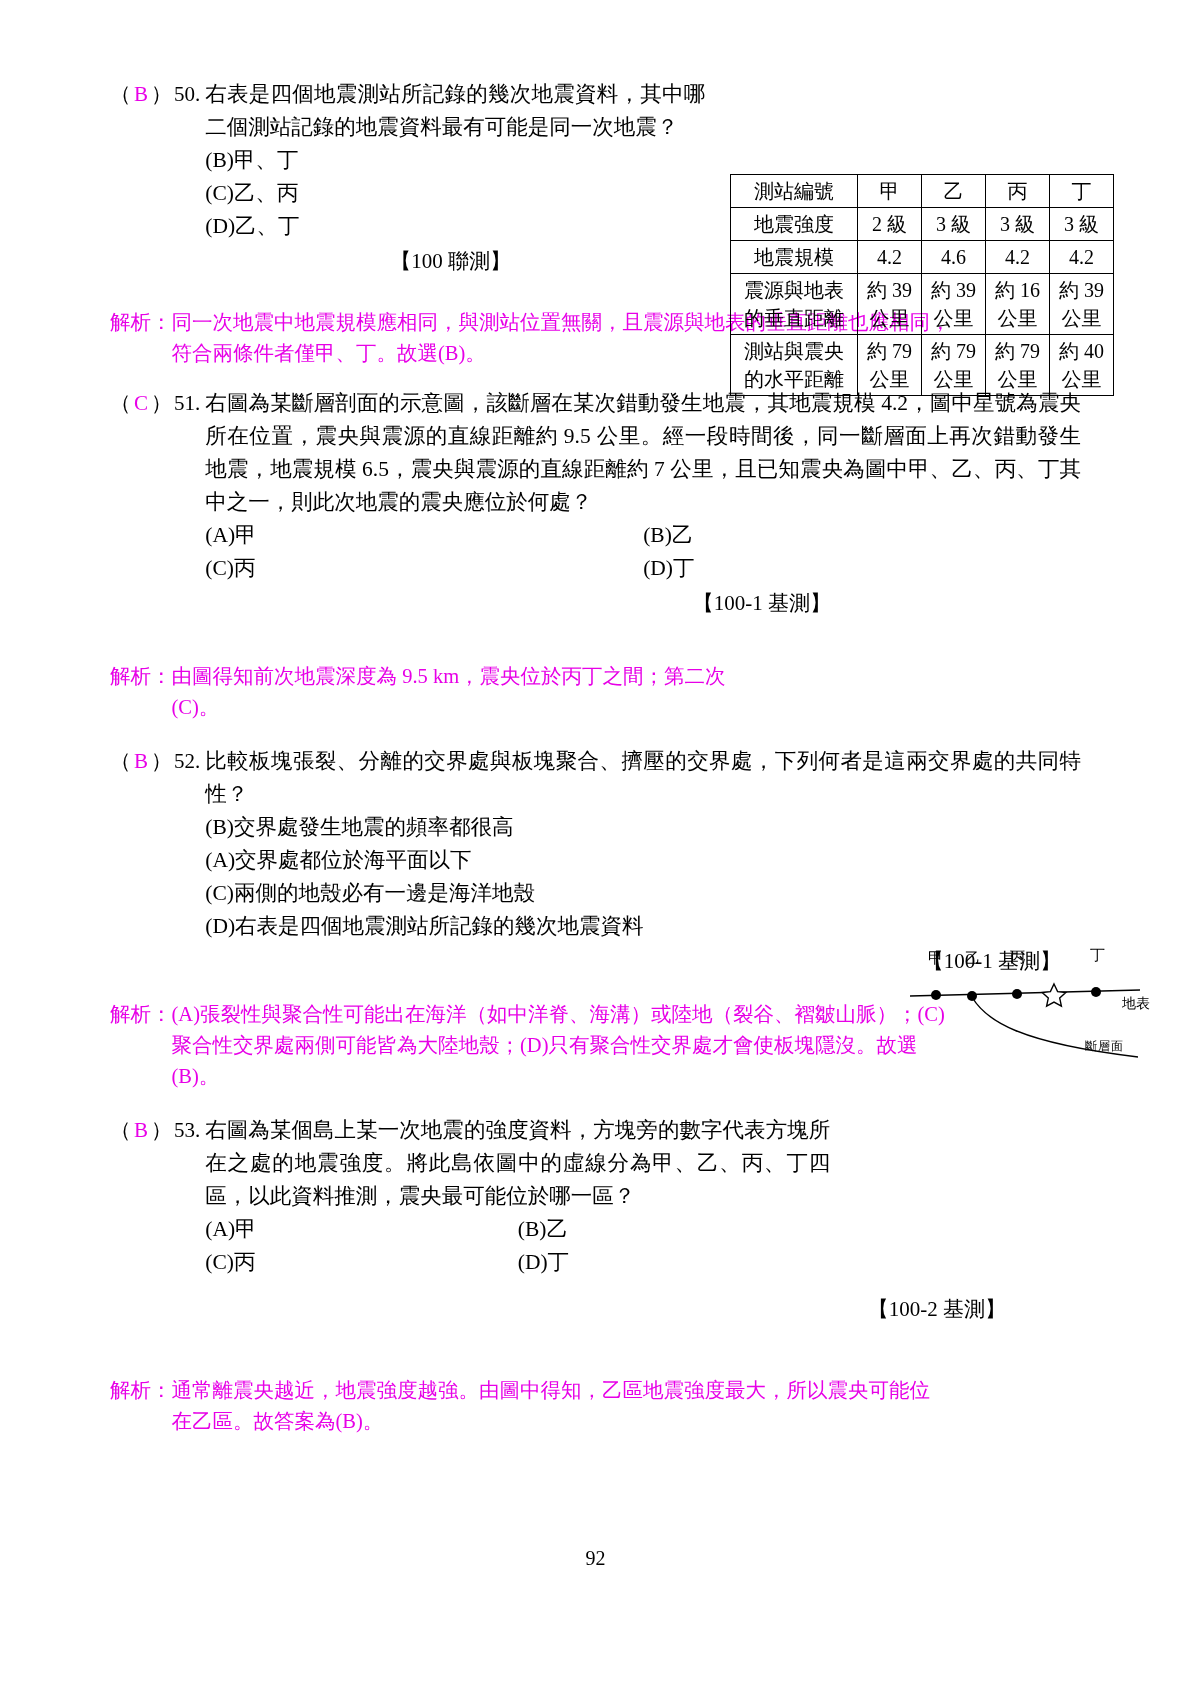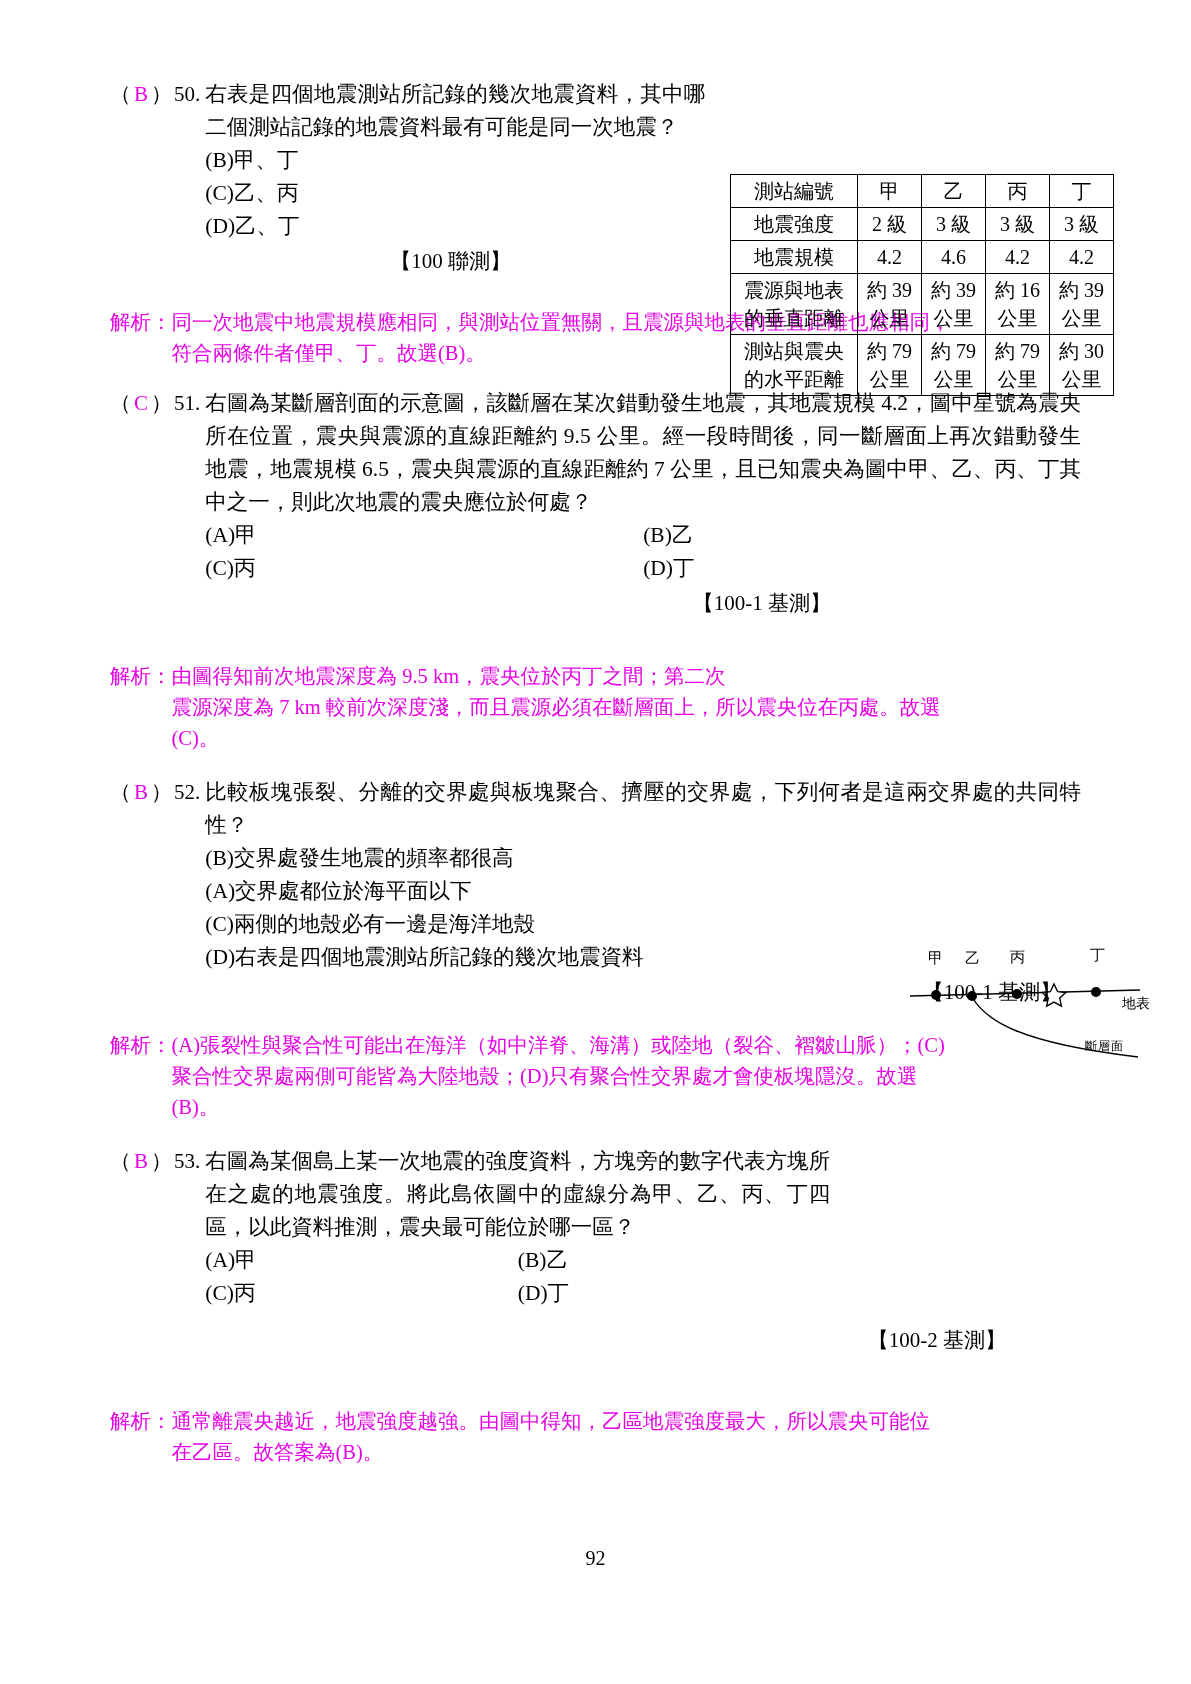--- a/index.html
+++ b/index.html
@@ -202,21 +202,21 @@
           </td>
           <td class="val">
             <span class="l2">約 79</span>
             <span class="l2">公里</span>
           </td>
           <td class="val">
             <span class="l2">約 79</span>
             <span class="l2">公里</span>
           </td>
           <td class="val">
-            <span class="l2">約 30</span>
+            <span class="l2">約 40</span>
             <span class="l2">公里</span>
           </td>
         </tr>
       </tbody>
         </table>
     </div>
   </div>
 
   <div class="explain" style="margin-top:30px;">
     <span class="lab">解析：</span>
@@ -262,21 +262,20 @@
       <div class="fault-label" style="left:190px; top:9px;">丁</div>
       <div class="fault-label" style="left:222px; top:58px; font-size:14px; line-height:14px;">地表</div>
       <div class="fault-label" style="left:185px; top:100px; font-size:12px; line-height:14px; letter-spacing:1px;">斷層面</div>
     </div>
   </div>
 
   <div class="explain" style="margin-top:42px;">
     <span class="lab">解析：</span>
     <span class="txt">
       <p style="max-width:660px;">由圖得知前次地震深度為 9.5 km，震央位於丙丁之間；第二次</p>
-      <p>震源深度為 7 km 較前次深度淺，而且震源必須在斷層面上，所以震央位在丙處。故選</p>
       <p>(C)。</p>
     </span>
   </div>
 
   <div class="qblock" style="margin-top:22px;">
     <div class="q-row">
       <div class="q-mark">（<span class="ans">B</span>）</div>
       <div class="q-num">52.</div>
       <div class="q-body">
         <p>比較板塊張裂、分離的交界處與板塊聚合、擠壓的交界處，下列何者是這兩交界處的共同特性？</p>

